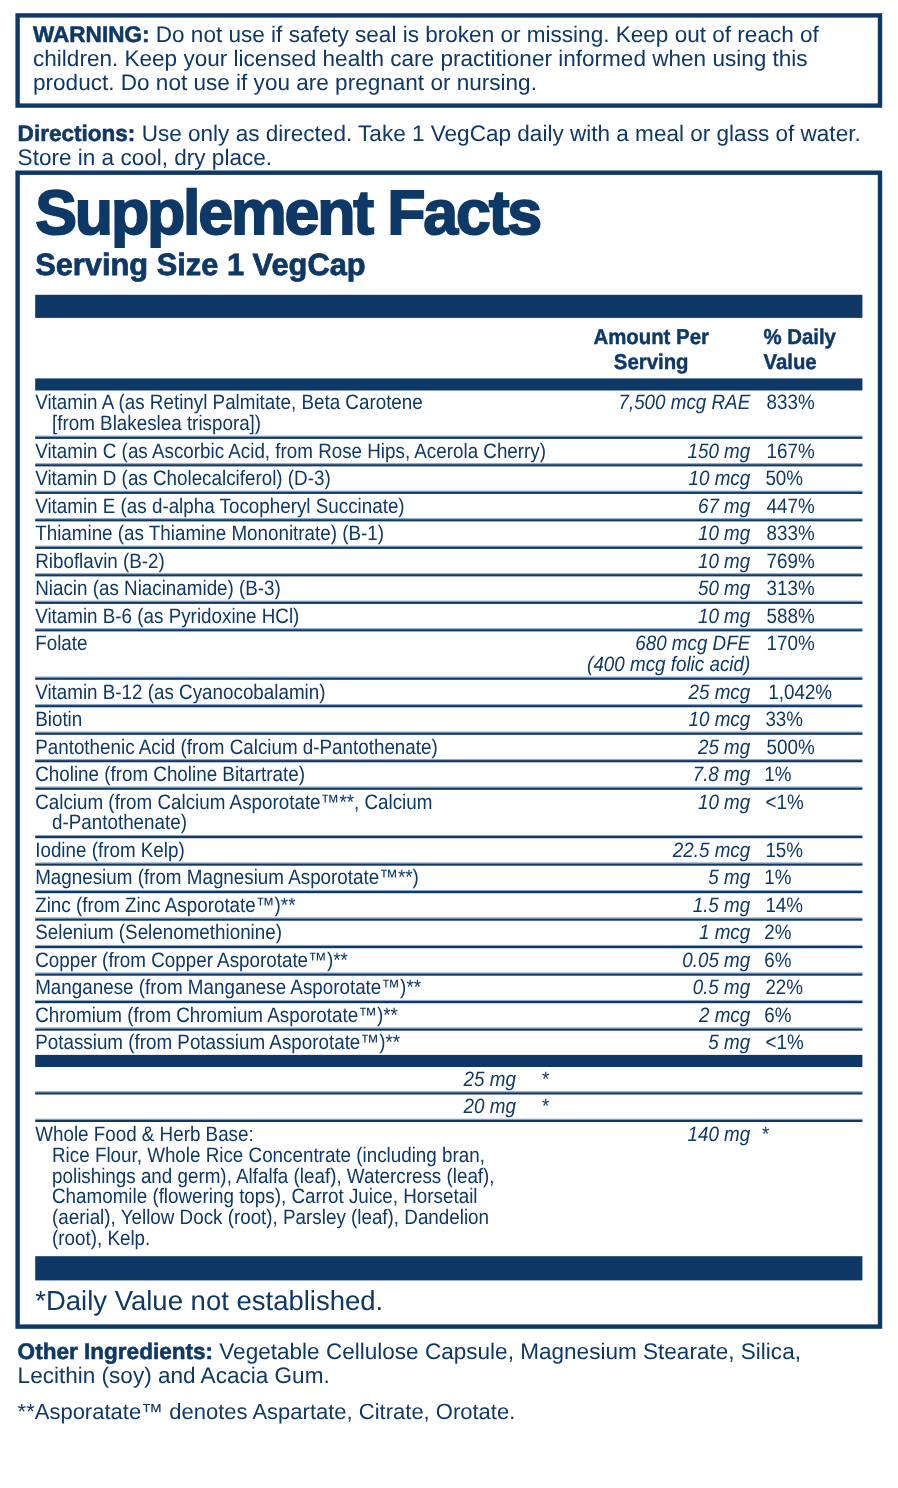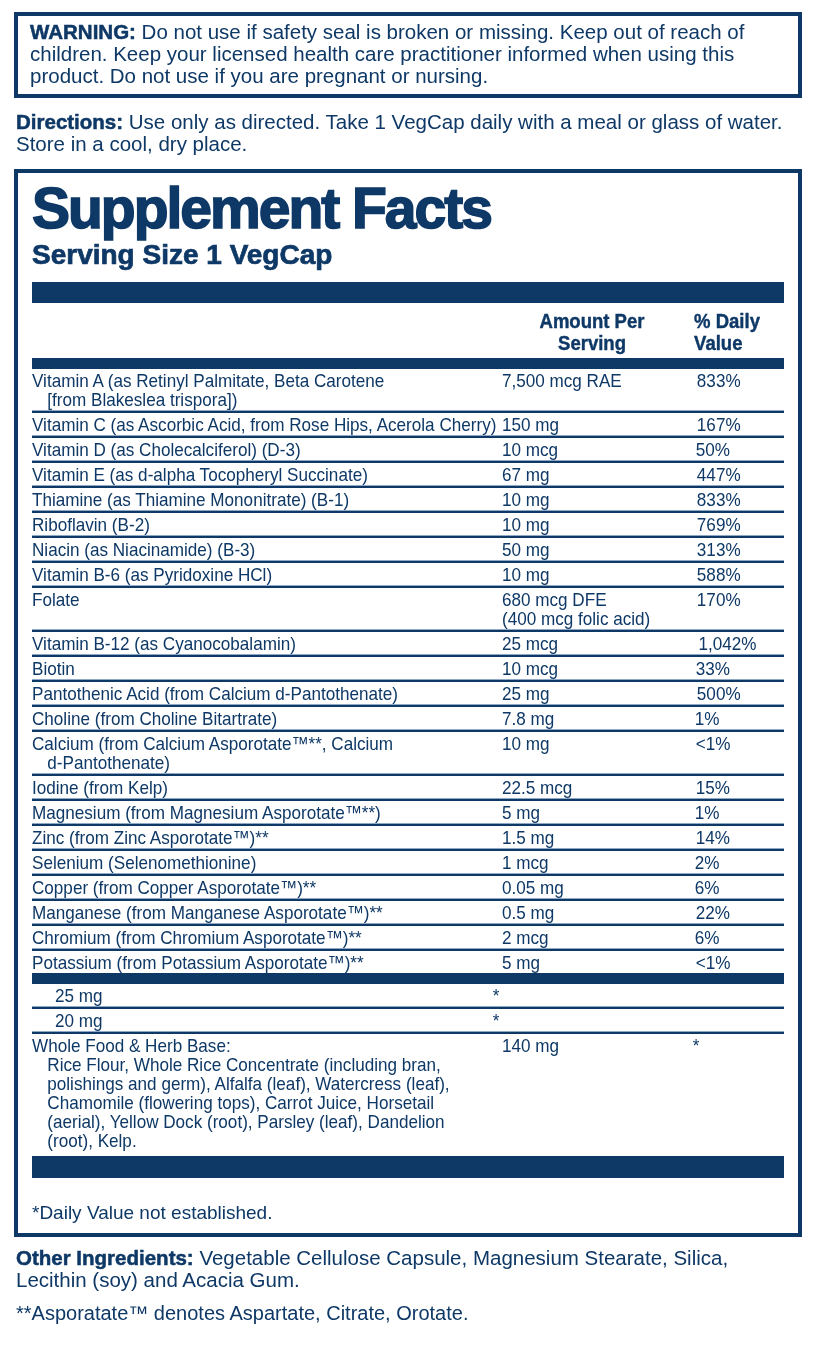--- a/index.html
+++ b/index.html
@@ -27,21 +27,20 @@
   .lead{font-weight:bold;-webkit-text-stroke:0.5px var(--navy);}
 
   
   .directions{
     margin:13px 2px 0;
     font-size:20.5px;line-height:22px;
   }
 
   
   .facts-box{
-    margin-top:14px;
     border:4px solid var(--navy);
     padding:4px 14px 8px;
   }
   .facts-title{
     font-size:57px;
     font-weight:bold;
     letter-spacing:-2px;
     -webkit-text-stroke:1.6px var(--navy);
     line-height:58px;
     margin-top:2px;
@@ -67,30 +66,30 @@
   }
   .col-header{padding:7px 0 4px;font-size:19.5px;line-height:22px;font-weight:bold;-webkit-text-stroke:0.4px var(--navy);}
   .hdr-amt{text-align:center;}
   .hdr-dv{text-align:left;padding-right:10px;}
   .hline{display:block;transform:scaleX(.95);transform-origin:50% 50%;white-space:nowrap;}
 
   .row{padding:2px 0 1px;font-size:19px;line-height:19px;}
   .cell-name{min-width:0;}
   .cname{display:block;white-space:nowrap;transform:scaleX(.9);transform-origin:0 50%;}
   .indent{padding-left:17px;}
-  .cell-amt{text-align:left;}
+  .cell-amt{text-align:right;font-style:italic;}
   .aline{display:block;white-space:nowrap;transform:scaleX(.9);transform-origin:50% 50%;}
   .cell-dv{text-align:left;padding-right:22px;}
   .dline{display:inline-block;white-space:nowrap;transform:scaleX(.9);transform-origin:100% 50%;}
 
   .sep{height:1px;border-top:1px solid var(--rule-light);border-bottom:2px solid var(--navy);}
 
   .footnote{
-    font-size:19px;line-height:21px;
-    padding:24px 0 2px;
+    font-size:25px;line-height:21px;
+    padding:9px 0 2px;
   }
 
   
   .other-ing{
     margin:10px 2px 0;
     font-size:20.5px;line-height:22px;
   }
   .asp-note{
     margin:11px 2px 0;
     font-size:20px;line-height:22px;

